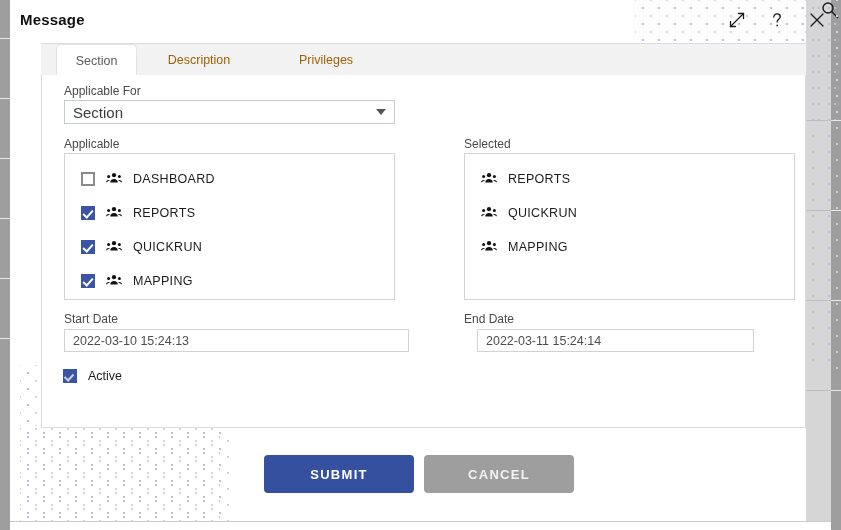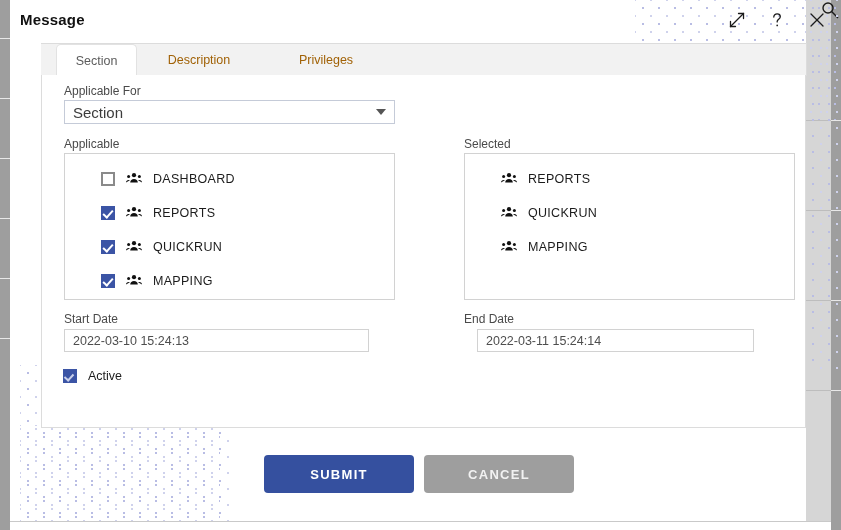--- a/index.html
+++ b/index.html
@@ -243,21 +243,20 @@
 
   .list-row {
     position: absolute;
     height: 22px;
     display: flex;
     align-items: center;
     font-size: 12.5px;
     color: #1c1c1c;
     letter-spacing: 0.3px;
     cursor: pointer;
-    margin-left: 20px;
   }
 
   .cb {
     width: 14px; height: 14px;
     box-sizing: border-box;
     flex: 0 0 auto;
     display: inline-block;
     position: relative;
     cursor: pointer;
   }
@@ -554,21 +553,21 @@
               <path d="M0 11.6c0-1.6 1.1-2.6 2.6-2.6 0.5 0 0.9 0.1 1.3 0.3"></path>
               <circle cx="13.4" cy="5.6" r="1.5"></circle>
               <path d="M16 11.6c0-1.6-1.1-2.6-2.6-2.6-0.5 0-0.9 0.1-1.3 0.3"></path>
             </svg>
           </span>
           <span class="row-label">MAPPING</span>
         </div>
       </div>
 
       <div class="field-label" style="left:22px;top:237px">Start Date</div>
-      <div class="input-box" style="left:22px;top:254px;width:305px">
+      <div class="input-box" style="left:22px;top:254px;width:345px">
         <span>2022-03-10 15:24:13</span>
       </div>
 
       <div class="field-label" style="left:422px;top:237px">End Date</div>
       <div class="input-box" style="left:435px;top:254px;width:277px">
         <span>2022-03-11 15:24:14</span>
       </div>
     </div>
 
     <div class="active-row">

